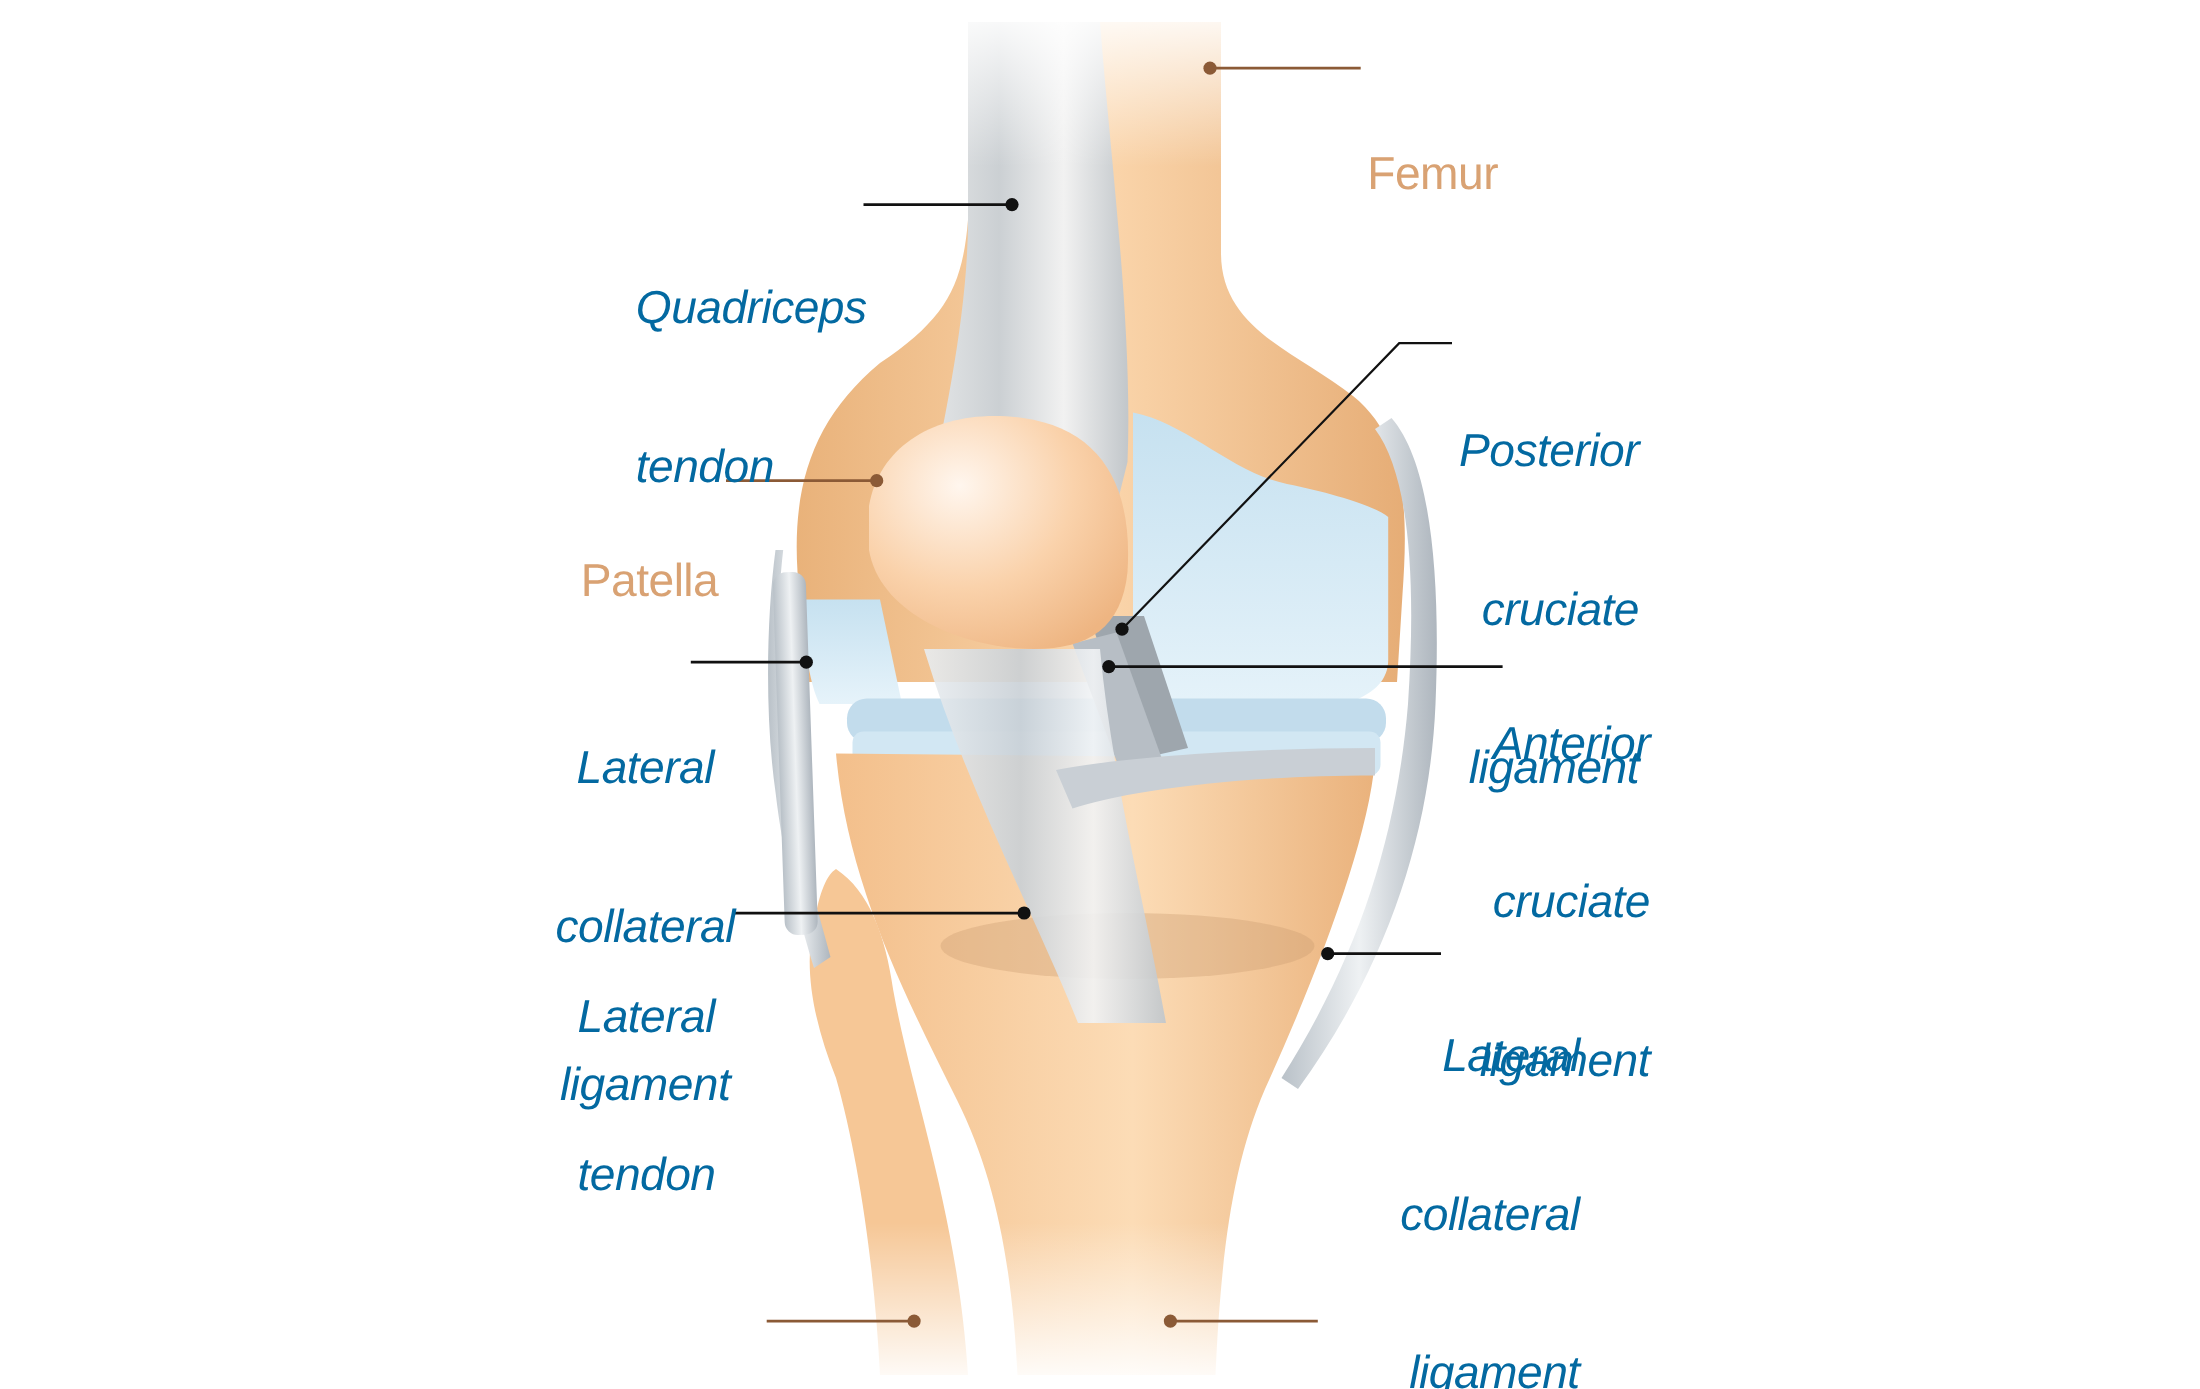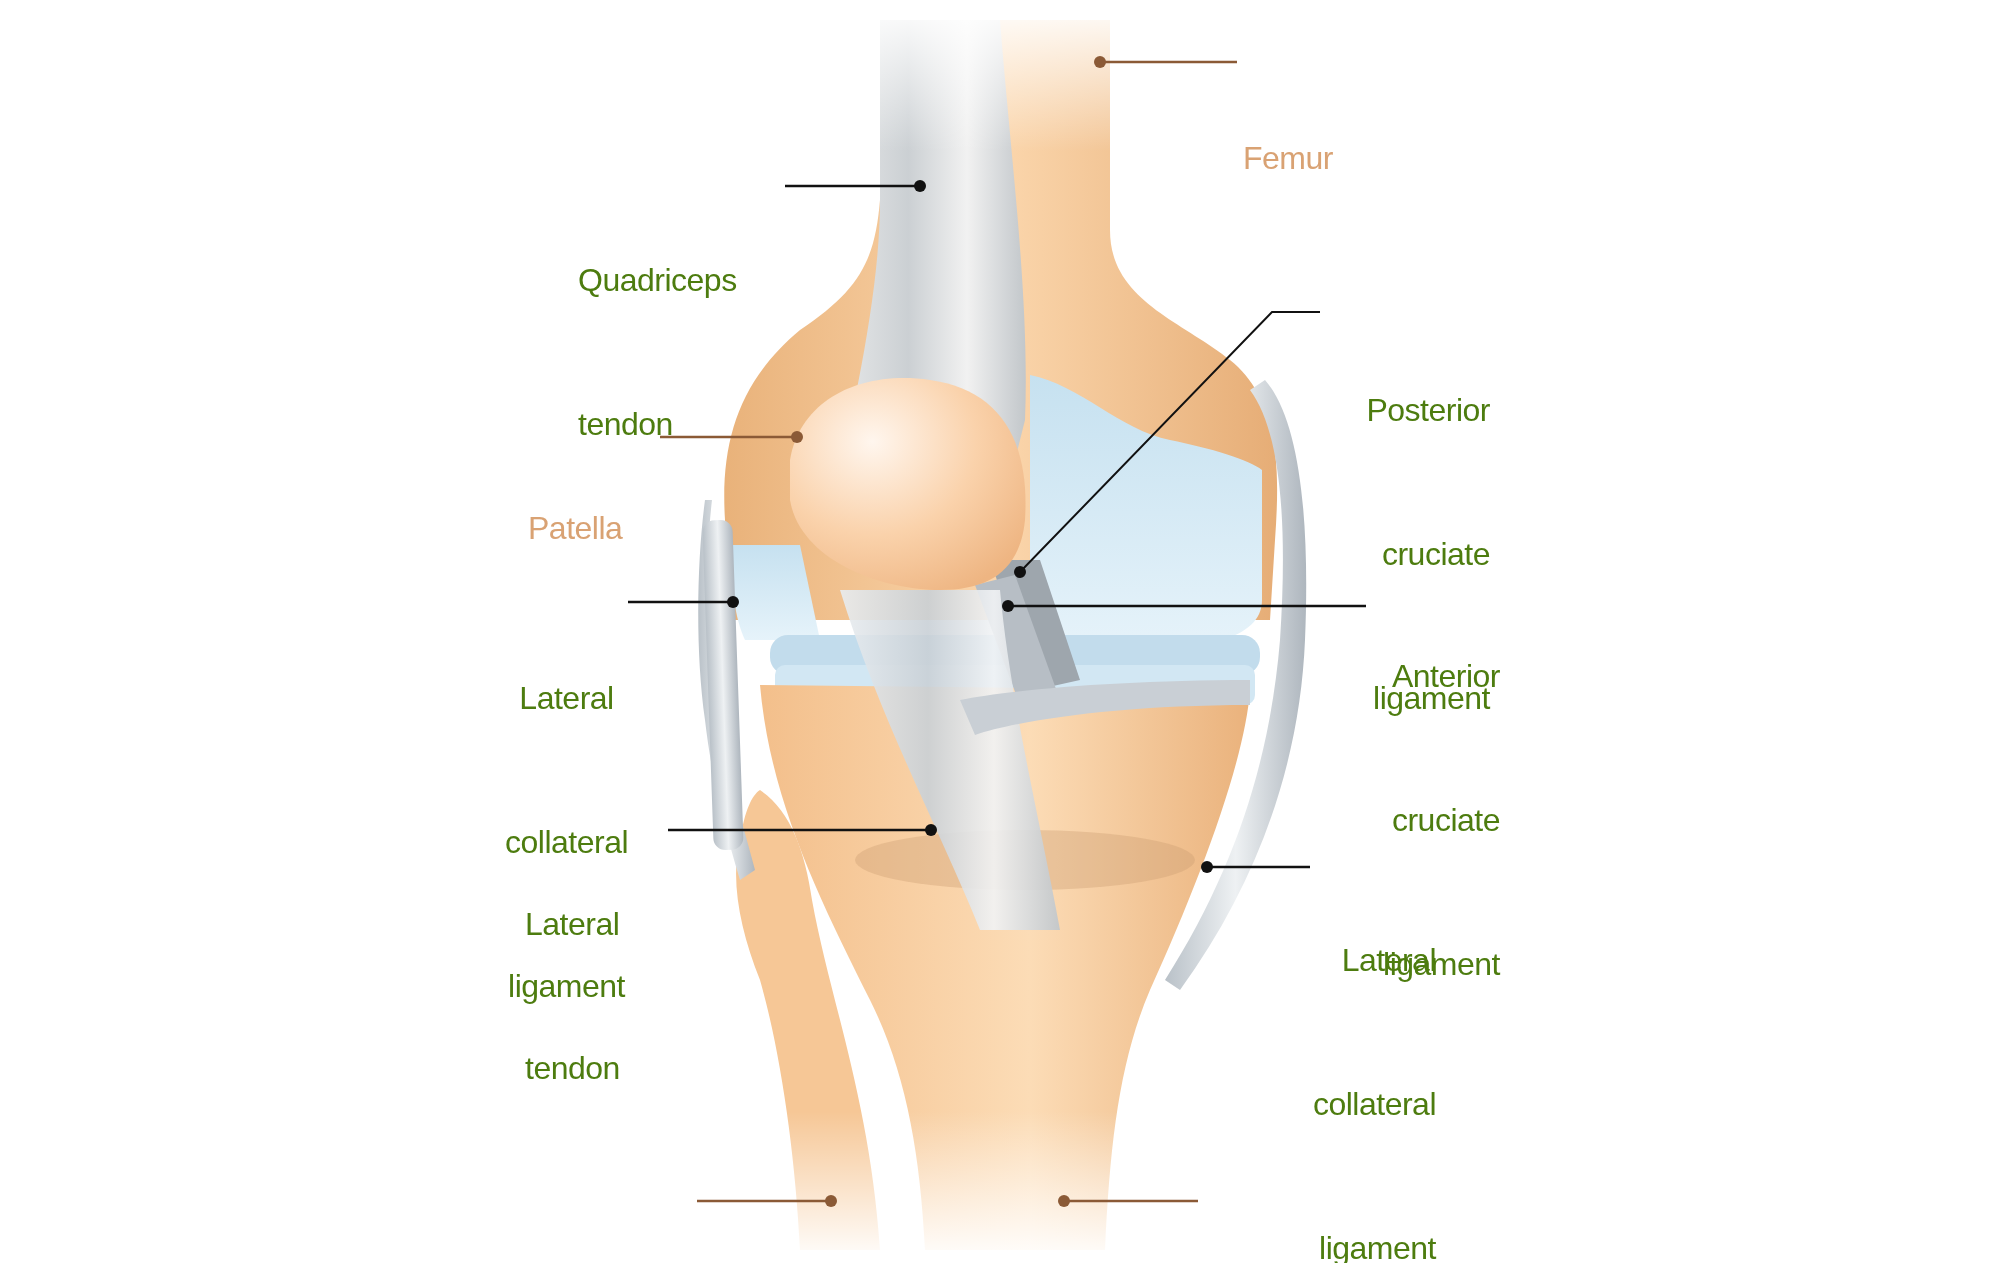--- a/index.html
+++ b/index.html
@@ -1,19 +1,19 @@
 <!DOCTYPE html>
 <html><head>
 <meta charset="utf-8">
 <style>
   html,body{margin:0;padding:0;background:#ffffff;}
   body{width:2000px;height:1263px;position:relative;overflow:hidden;font-family:"Liberation Sans",sans-serif;}
   #diagram{position:absolute;left:0;top:0;width:2000px;height:1263px;}
-  .lbl{position:absolute;font-size:32px;line-height:48px;letter-spacing:-0.5px;white-space:pre;}
-  .lbl.black{color:#4d7c0f;}
+  .lbl{position:absolute;font-size:42px;line-height:48px;letter-spacing:-0.5px;white-space:pre;}
+  .lbl.black{color:#0369a1;font-style:italic;}
   .lbl.tan{color:#d9a273;}
   .lbl.right{text-align:right;}
   .lbl span{display:block;}
 </style>
 </head>
 <body>
 
 <svg id="diagram" viewBox="0 0 2000 1263" xmlns="http://www.w3.org/2000/svg">
   <defs>
     <linearGradient id="fadeTop" x1="0" y1="0" x2="0" y2="1">

